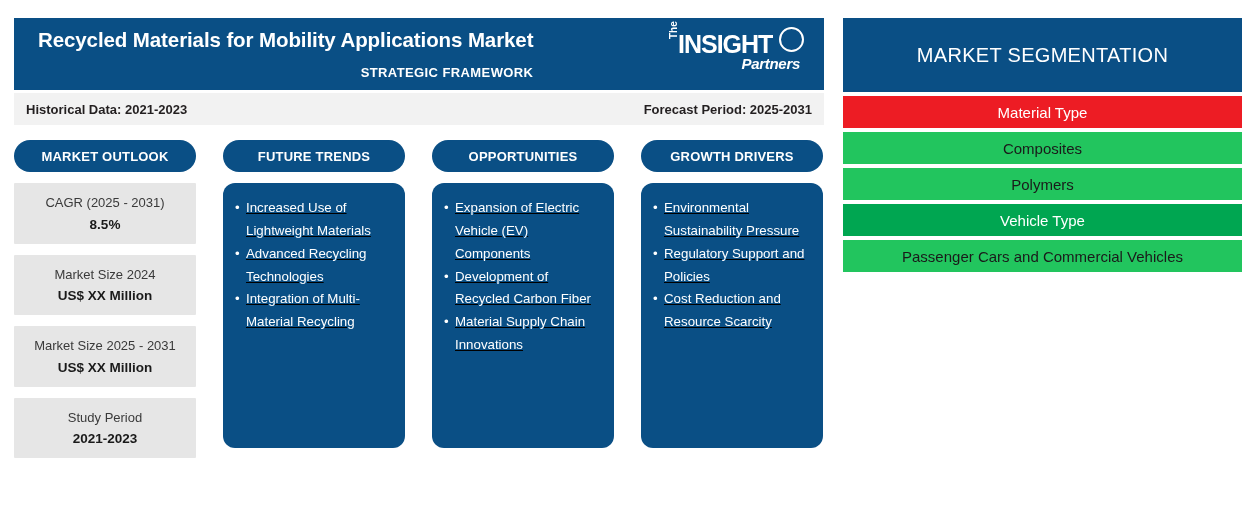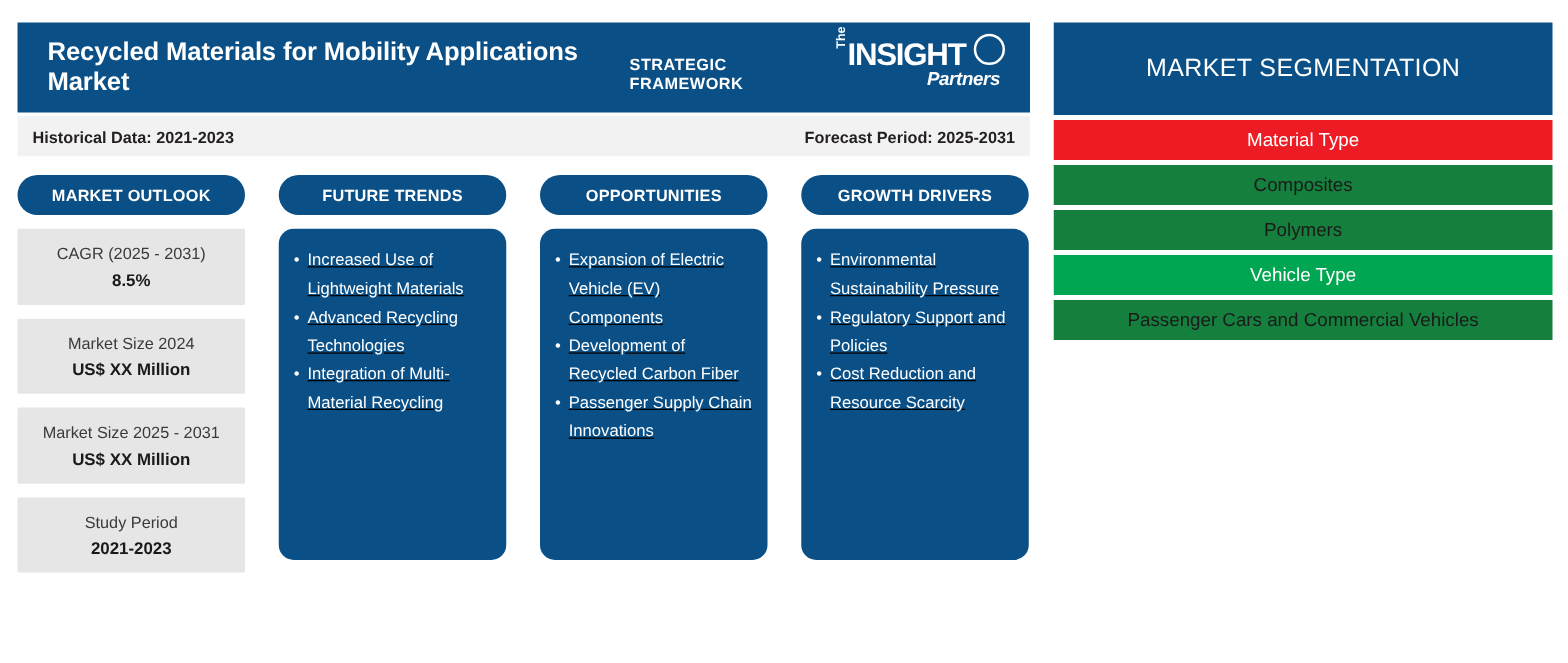--- a/index.html
+++ b/index.html
@@ -27,21 +27,23 @@
     background: #0A4F85;
     height: 72px;
     display: flex;
     align-items: center;
     justify-content: space-between;
     padding: 0 18px 0 24px;
     box-sizing: border-box;
   }
   #header-text-group {
     display: flex;
-    justify-content: center;
+    flex-direction: column;
+    justify-content: center;
+    text-align: right;
   }
   #report-title {
     color: #ffffff;
     font-size: 20.5px;
     font-weight: bold;
     letter-spacing: -0.1px;
     line-height: 1.15;
   }
   #report-subtitle {
     color: #ffffff;
@@ -216,21 +218,21 @@
     height: 32px;
     display: flex;
     align-items: center;
     justify-content: center;
     color: #ffffff;
     font-size: 15px;
   }
   .seg-title.red { background: #ED1C24; }
   .seg-title.green { background: #00A651; }
   .seg-item {
-    background: #15803d;
+    background: #22c55e;
     height: 32px;
     display: flex;
     align-items: center;
     justify-content: center;
     color: #1A1A1A;
     font-size: 15px;
     margin-top: 4px;
   }
 </style>
 </head>
@@ -292,21 +294,21 @@
         </ul>
       </div>
     </div>
 
     <div class="column">
       <div class="pill">OPPORTUNITIES</div>
       <div class="bullet-card">
         <ul class="bullet-list">
           <li>Expansion of Electric Vehicle (EV) Components</li>
           <li>Development of Recycled Carbon Fiber</li>
-          <li>Passenger Supply Chain Innovations</li>
+          <li>Material Supply Chain Innovations</li>
         </ul>
       </div>
     </div>
 
     <div class="column">
       <div class="pill">GROWTH DRIVERS</div>
       <div class="bullet-card">
         <ul class="bullet-list">
           <li>Environmental Sustainability Pressure</li>
           <li>Regulatory Support and Policies</li>

